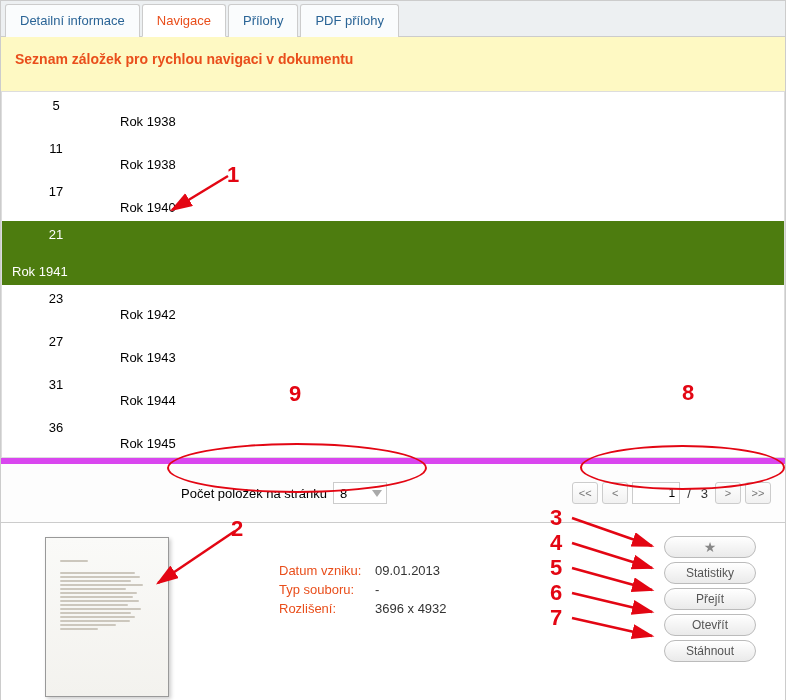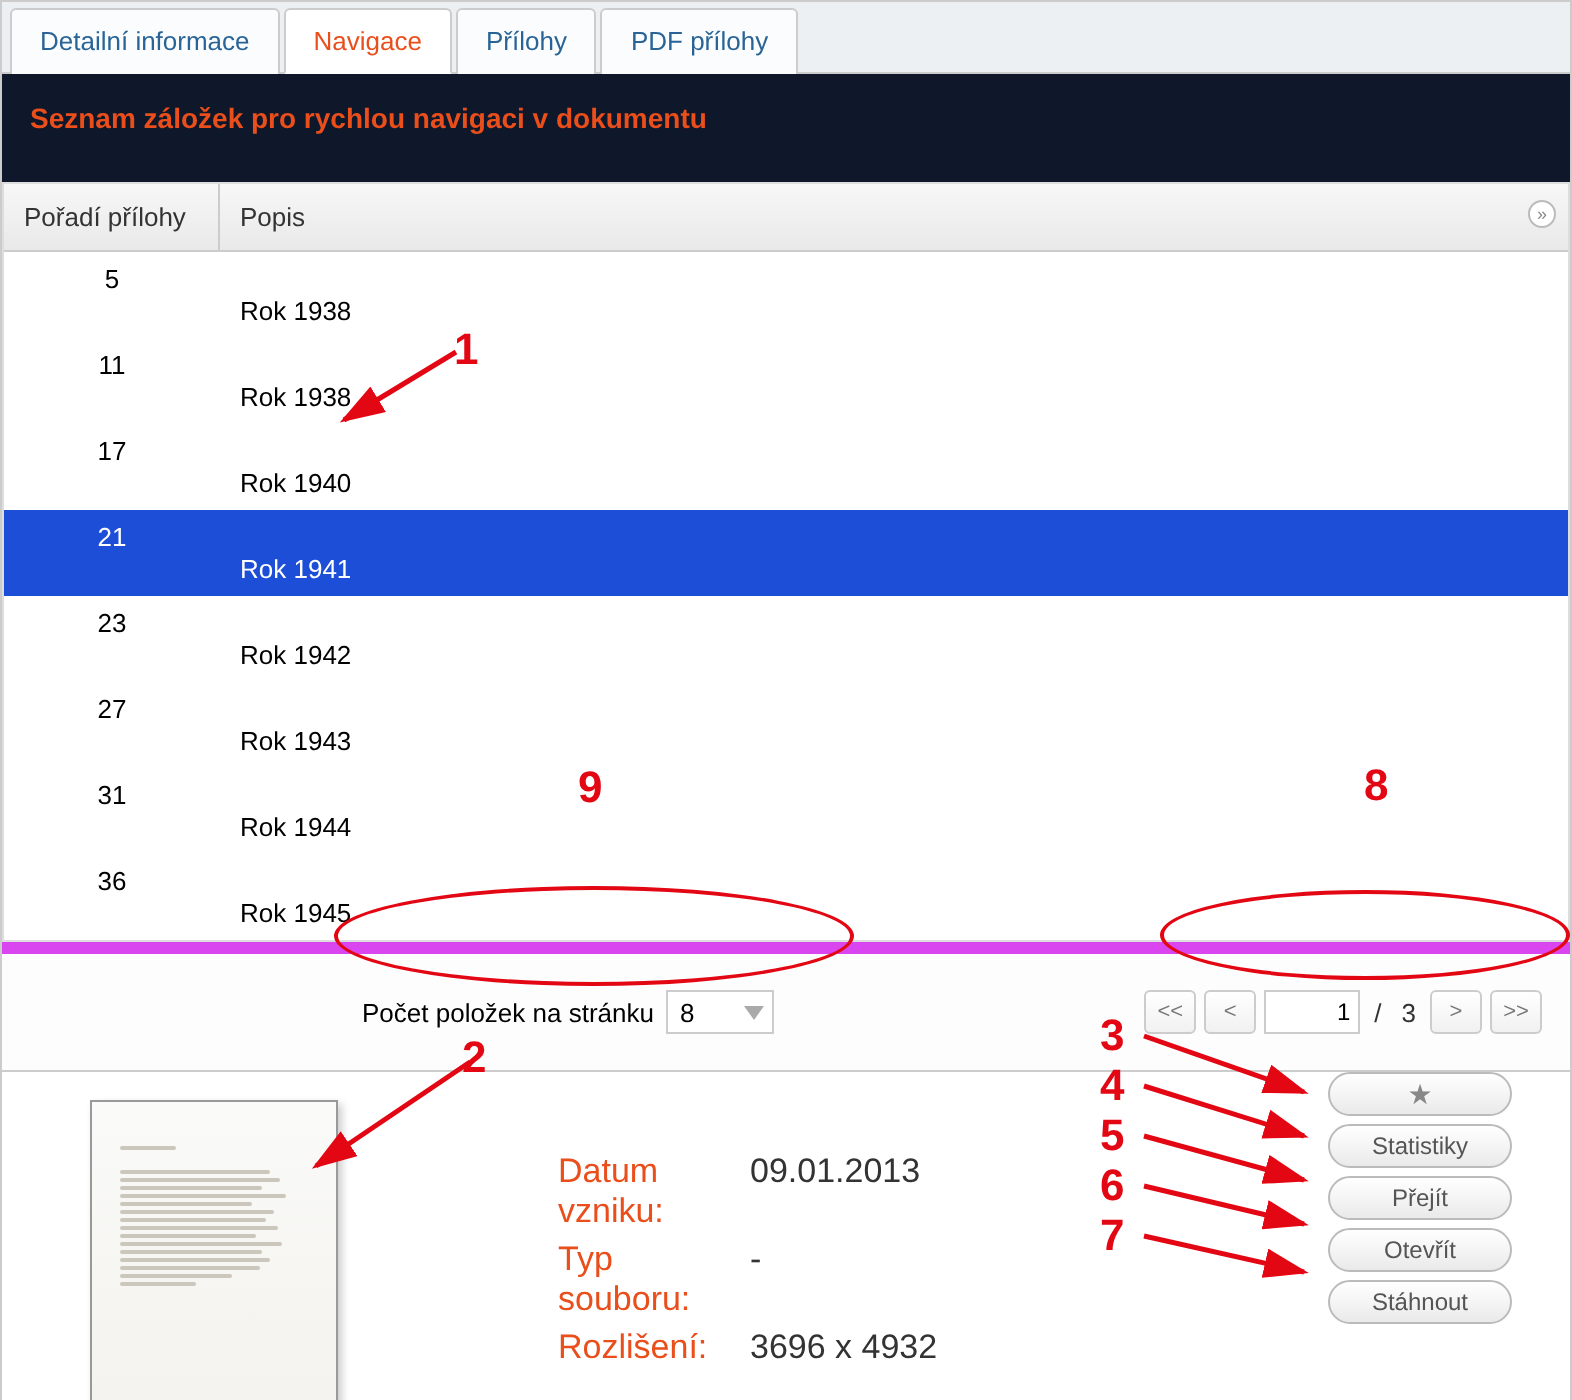--- a/index.html
+++ b/index.html
@@ -4,33 +4,33 @@
 <style>
   * { box-sizing: border-box; margin: 0; padding: 0; }
   body { font-family: Arial, sans-serif; font-size: 13px; background: #fff; width: 786px; height: 700px; position: relative; overflow: hidden; }
   
   .outer-border { border: 1px solid #ccc; margin: 0px; background: #f5f5f5; }
   
   .tabs-bar { display: flex; background: #edf0f2; border-bottom: 1px solid #ccc; padding: 2px 4px 0 4px; gap: 2px; }
   .tab { padding: 8px 14px; border: 1px solid #ccc; border-bottom: none; border-radius: 3px 3px 0 0; background: #fafcfd; color: #2a6496; cursor: pointer; font-size: 13px; position: relative; bottom: -1px; }
   .tab.active { background: #fff; color: #e94e1b; border-bottom: 1px solid #fff; font-weight: 500; }
   
-  .content-area { background: #0f172a; padding: 14px 14px; }
+  .content-area { background: #fef9c3; padding: 14px 14px; }
   .heading { color: #e94e1b; font-size: 14px; font-weight: bold; padding-bottom: 10px; }
   
   .table-area { border: 1px solid #ddd; }
   .table-header { display: flex; background: linear-gradient(#f7f7f7,#e9e9e9); border-bottom: 1px solid #ccc; position: relative; }
   .th { padding: 9px 10px; font-size: 13px; color: #333; }
   .th-poradi { width: 108px; border-right: 1px solid #ccc; }
   .th-popis { flex: 1; }
   .expand-icon { position: absolute; right: 6px; top: 8px; width: 14px; height: 14px; border: 1px solid #bbb; border-radius: 50%; font-size: 9px; text-align: center; line-height: 12px; color: #888; background: #fff; }
   
   .table-body { background: #fff; min-height: 280px; }
   .row { display: flex; padding: 3px 0; }
-  .row.selected { background: #1d4ed8; color: #fff; }
+  .row.selected { background: #4d7c0f; color: #fff; flex-direction: column; }
   .cell-poradi { width: 108px; text-align: center; padding: 3px 10px; }
   .cell-popis { flex: 1; padding: 3px 10px; margin-top: 16px; }
   
   .pager-bar { display: flex; justify-content: center; align-items: center; padding: 14px; background: #fdfdfd; border-top: 6px solid #d946ef; position: relative; gap: 10px; height: 64px; }
   .page-size { position: absolute; left: 180px; display: flex; align-items: center; gap: 6px; }
   .page-size-label { font-size: 13px; }
   .page-size-select { width: 54px; height: 22px; border: 1px solid #ccc; background: #fff; display: flex; align-items: center; justify-content: space-between; padding: 0 4px 0 6px; }
   .tri-down { width: 0; height: 0; border-left: 5px solid transparent; border-right: 5px solid transparent; border-top: 7px solid #aaa; }
   
   .pager-right { position: absolute; right: 14px; display: flex; align-items: center; gap: 4px; }
@@ -42,21 +42,21 @@
   .ell-left { left: 167px; top: 443px; width: 260px; height: 50px; }
   .ell-right { left: 580px; top: 445px; width: 205px; height: 45px; }
   
   .red-num { position: absolute; font-weight: bold; color: #e30613; font-size: 22px; pointer-events: none; }
   
   .detail-area { display: flex; padding: 14px; background: #fff; border-top: 1px solid #ccc; margin-top: 0; }
   .thumb { width: 124px; height: 160px; border: 1px solid #999; background: linear-gradient(#fafaf8,#f3f2ee); box-shadow: 2px 2px 4px rgba(0,0,0,0.2); padding: 10px 14px; display: flex; flex-direction: column; gap: 2px; margin-left: 30px; }
   .hand-line { height: 2px; background: #ccc7bd; border-radius: 1px; }
   
   .meta-block { margin-left: 110px; padding-top: 24px; }
-  .meta-row { display: flex; font-size: 17px; padding: 2px 0; }
+  .meta-row { display: flex; font-size: 13px; padding: 2px 0; align-items: flex-end; }
   .meta-label { width: 96px; color: #e94e1b; }
   .meta-val { color: #333; }
   
   .btn-col { position: absolute; right: 30px; top: 536px; display: flex; flex-direction: column; gap: 4px; }
   .action-btn { width: 92px; height: 22px; border: 1px solid #bbb; border-radius: 11px; background: linear-gradient(#fff,#eaeaea); font-size: 12px; color: #555; display: flex; align-items: center; justify-content: center; cursor: pointer; }
   .star-btn { color: #888; font-size: 14px; }
   
   svg.arrow { position: absolute; pointer-events: none; overflow: visible; }
 </style>
 </head>
@@ -67,25 +67,20 @@
     <div class="tab">Detailní informace</div>
     <div class="tab active">Navigace</div>
     <div class="tab">Přílohy</div>
     <div class="tab">PDF přílohy</div>
   </div>
   <div class="content-area">
     <div class="heading">Seznam záložek pro rychlou navigaci v dokumentu</div>
   </div>
 
   <div class="table-area">
-    <div class="table-header">
-      <div class="th th-poradi">Pořadí přílohy</div>
-      <div class="th th-popis">Popis</div>
-      <div class="expand-icon">»</div>
-    </div>
     <div class="table-body" id="tbody">
         <div class="row">
           <div class="cell-poradi">5</div>
           <div class="cell-popis">Rok 1938</div>
         </div>
         <div class="row">
           <div class="cell-poradi">11</div>
           <div class="cell-popis">Rok 1938</div>
         </div>
         <div class="row">

